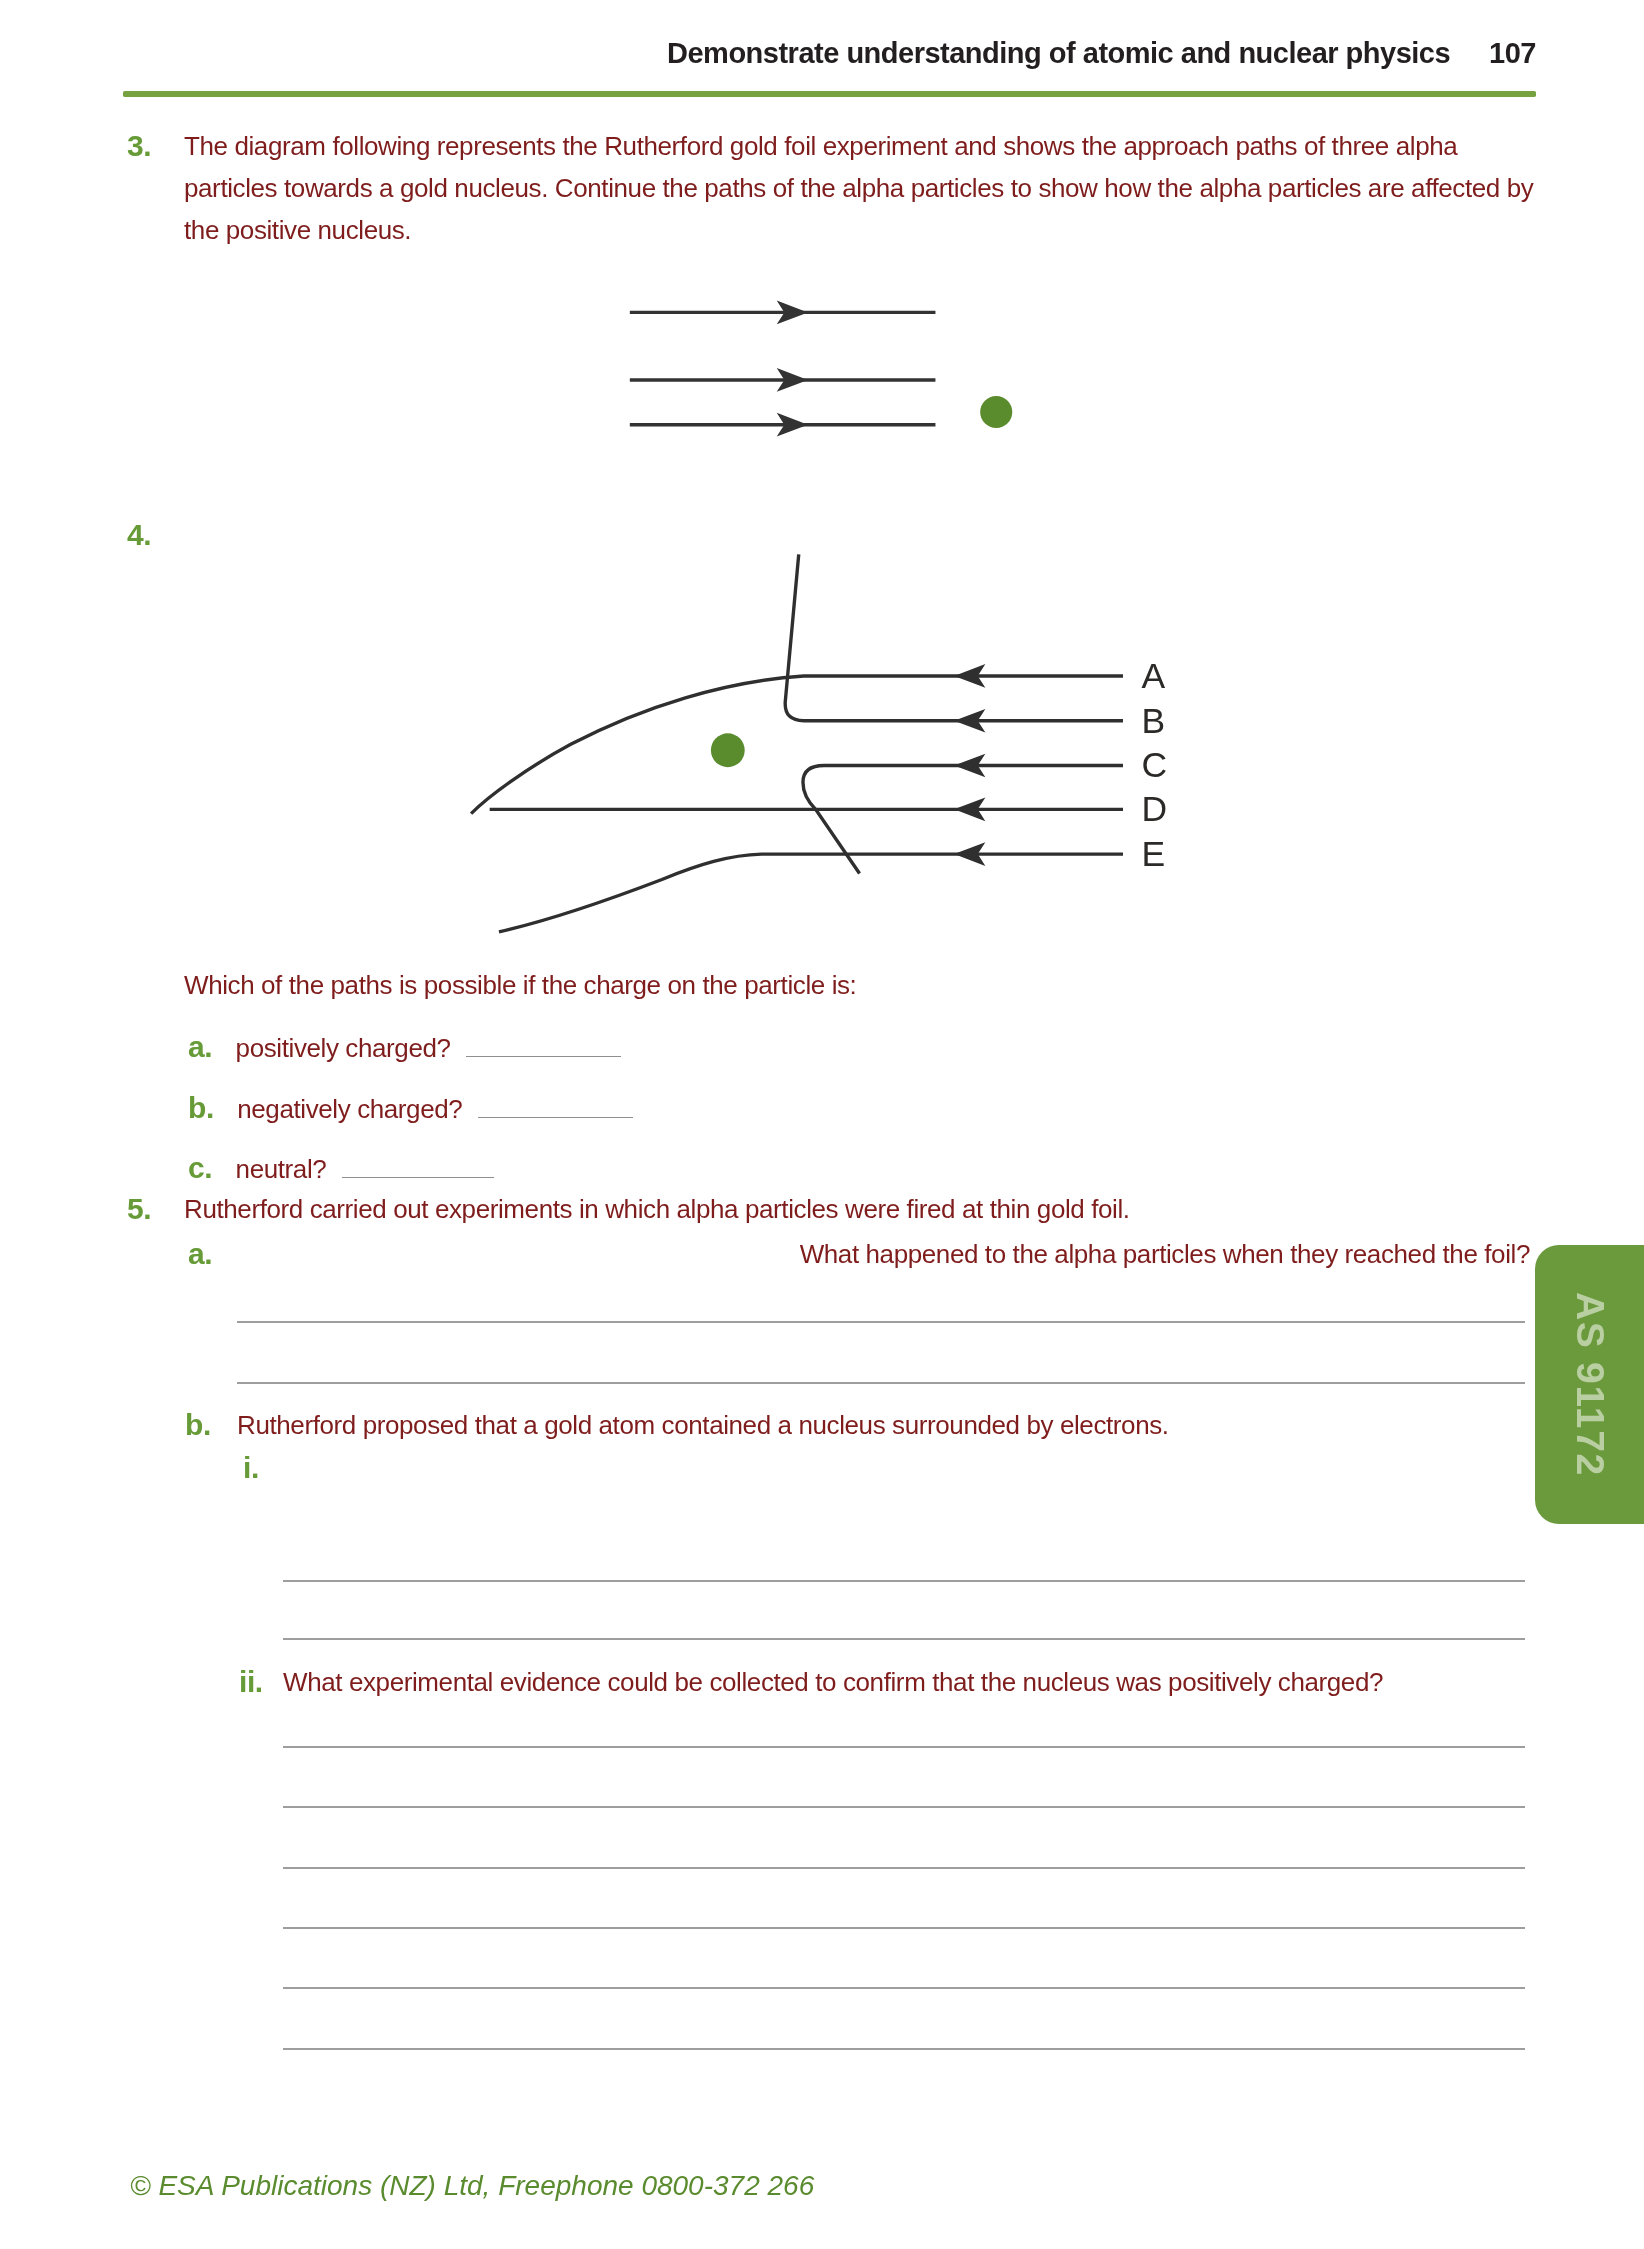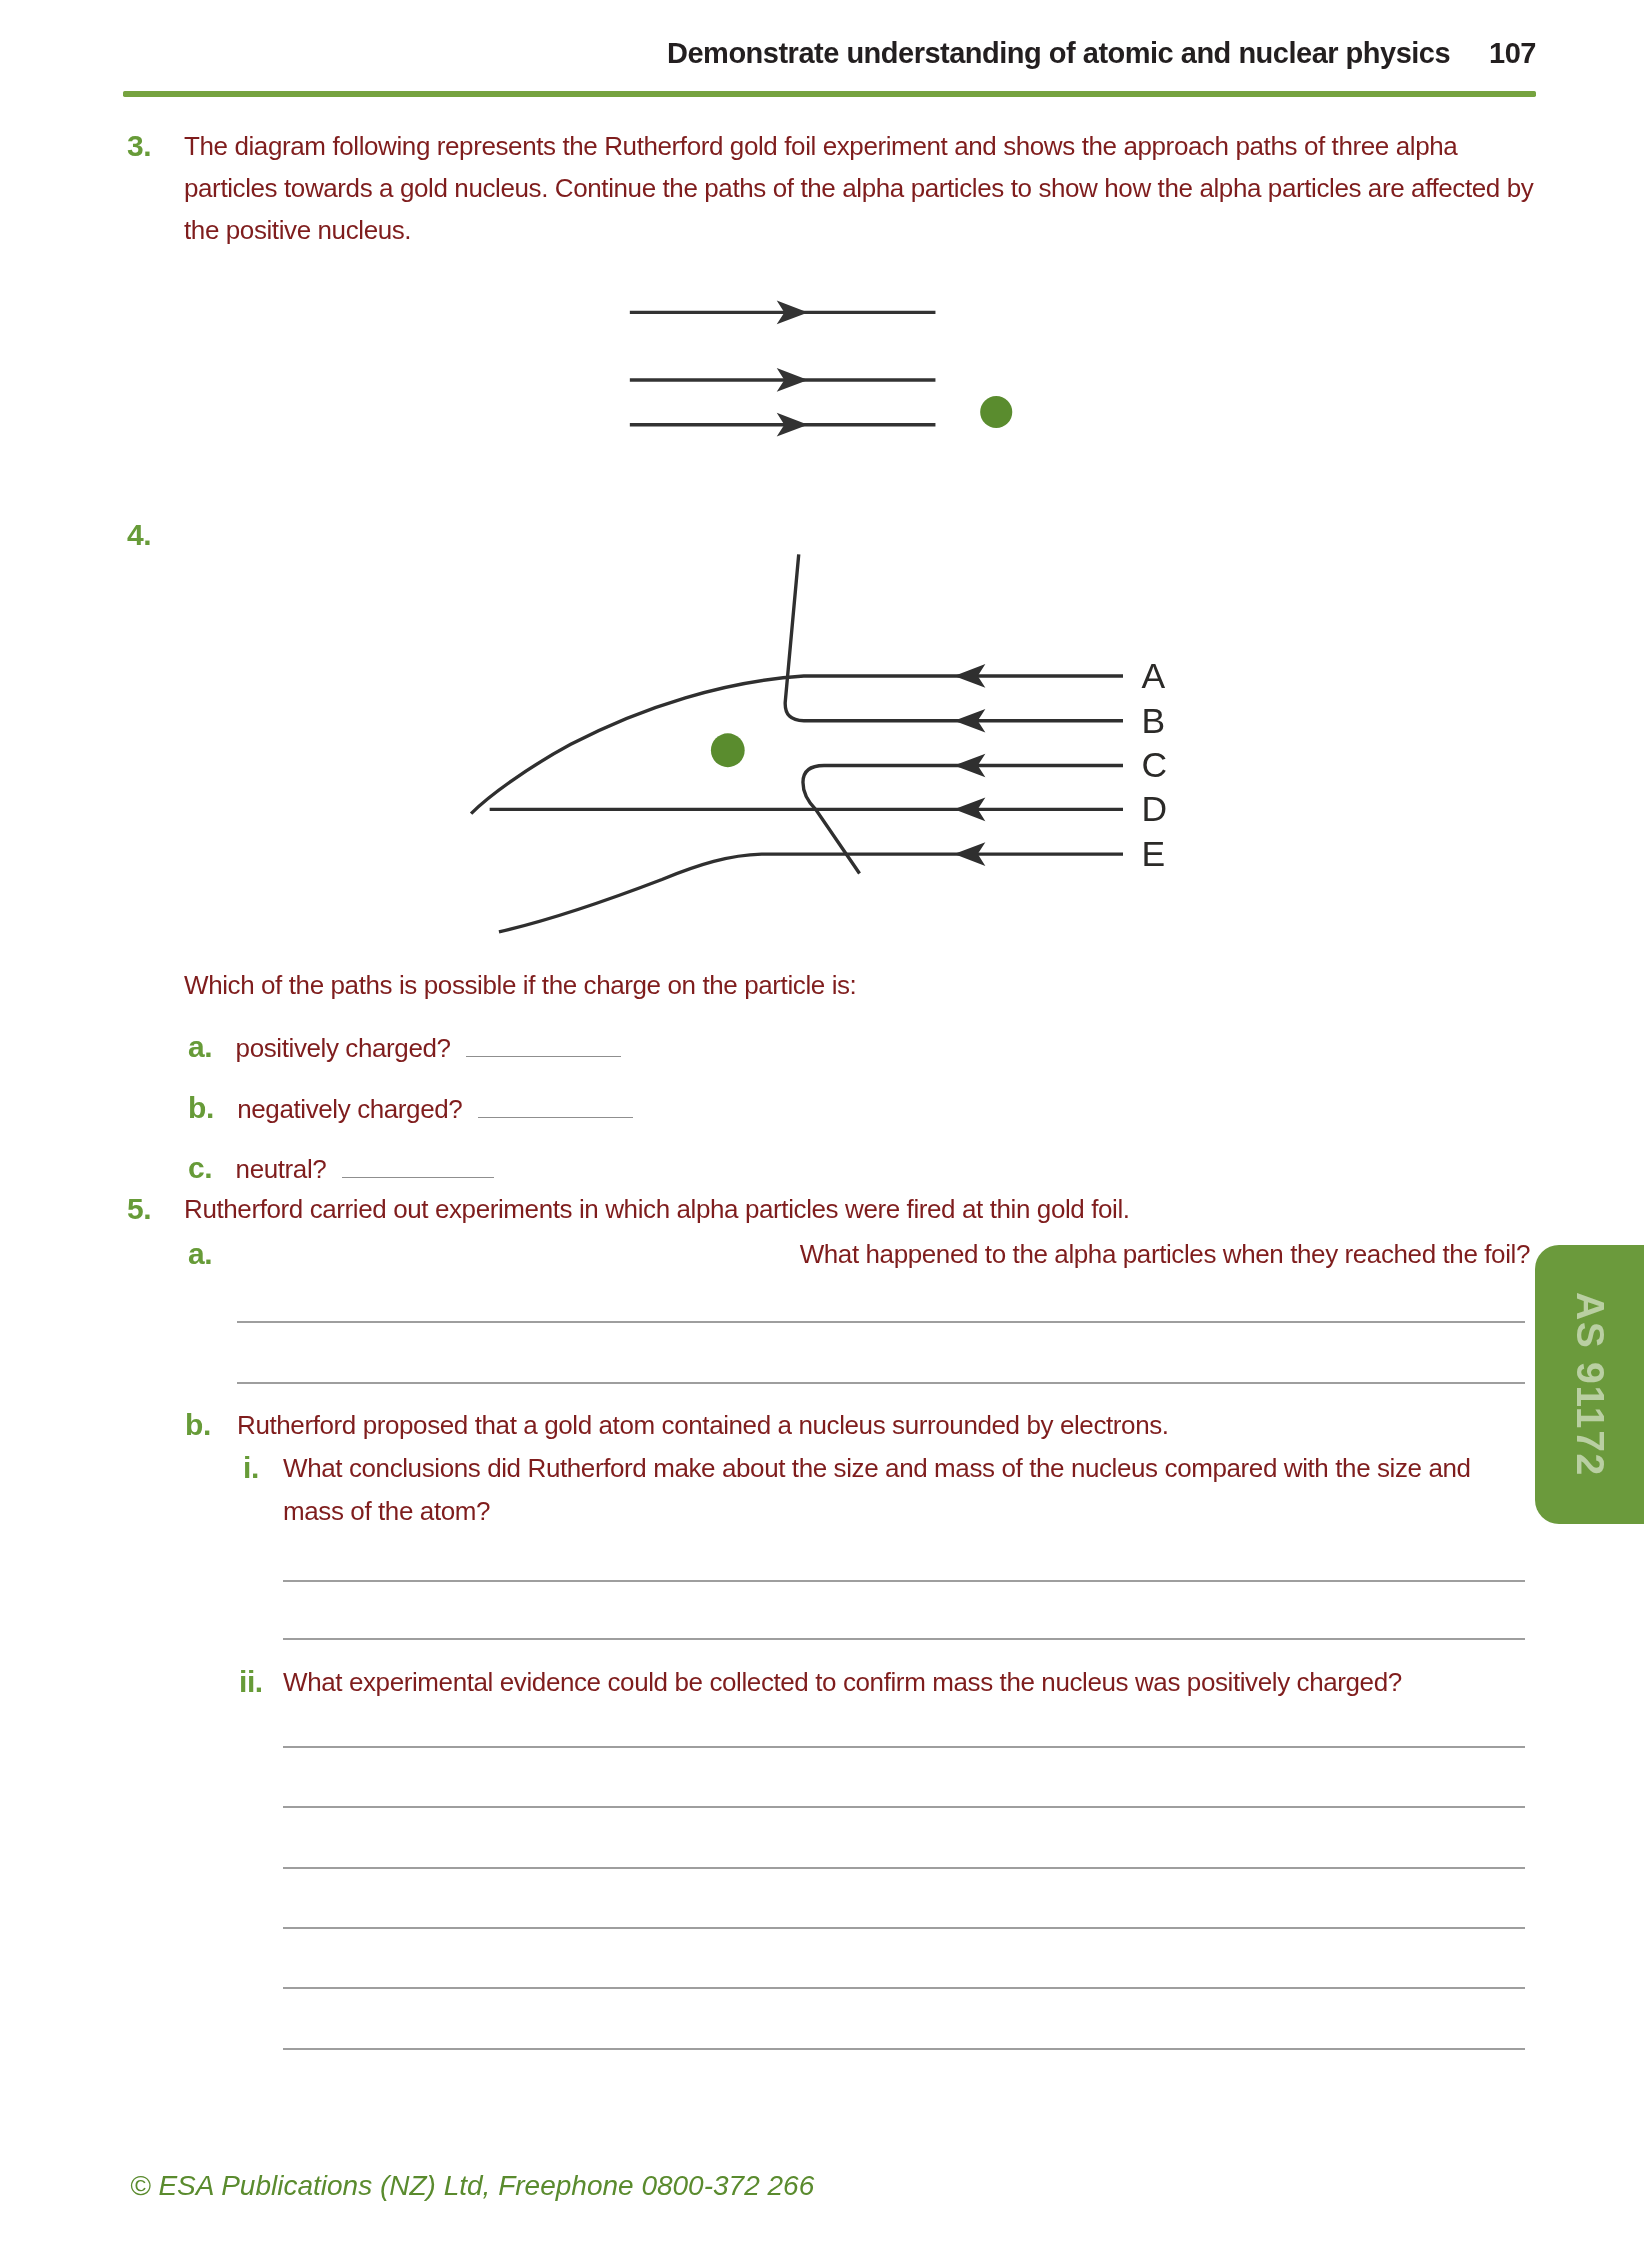--- a/index.html
+++ b/index.html
@@ -133,26 +133,25 @@
 
   <div class="abs sublabel" style="left:188px;top:1233px;">a.</div>
   <div class="abs qtext" style="left:237px;top:1233px;width:1293px;text-align:right;">What happened to the alpha particles when they reached the foil?</div>
   <div class="abs answer-line" style="left:237px;top:1321px;width:1288px;"></div>
   <div class="abs answer-line" style="left:237px;top:1382px;width:1288px;"></div>
 
   <div class="abs sublabel" style="left:185px;top:1404px;">b.</div>
   <div class="abs qtext" style="left:237px;top:1404px;width:1301px;">Rutherford proposed that a gold atom contained a nucleus surrounded by electrons.</div>
 
   <div class="abs sublabel" style="left:243px;top:1447px;">i.</div>
-  <div class="abs qtext" style="left:283px;top:1447px;width:1252px;line-height:43px;">What conclusions did Rutherford make about the size and mass of the nucleus compared with the size and mass of the atom?</div>
   <div class="abs answer-line" style="left:283px;top:1580px;width:1242px;"></div>
   <div class="abs answer-line" style="left:283px;top:1638px;width:1242px;"></div>
 
   <div class="abs sublabel" style="left:239px;top:1661px;">ii.</div>
-  <div class="abs qtext" style="left:283px;top:1661px;width:1252px;">What experimental evidence could be collected to confirm mass the nucleus was positively charged?</div>
+  <div class="abs qtext" style="left:283px;top:1661px;width:1252px;">What experimental evidence could be collected to confirm that the nucleus was positively charged?</div>
   <div class="abs answer-line" style="left:283px;top:1746px;width:1242px;"></div>
   <div class="abs answer-line" style="left:283px;top:1806px;width:1242px;"></div>
   <div class="abs answer-line" style="left:283px;top:1867px;width:1242px;"></div>
   <div class="abs answer-line" style="left:283px;top:1927px;width:1242px;"></div>
   <div class="abs answer-line" style="left:283px;top:1987px;width:1242px;"></div>
   <div class="abs answer-line" style="left:283px;top:2048px;width:1242px;"></div>
 
   <div class="abs side-tab">
     <span>AS 91172</span>
   </div>

